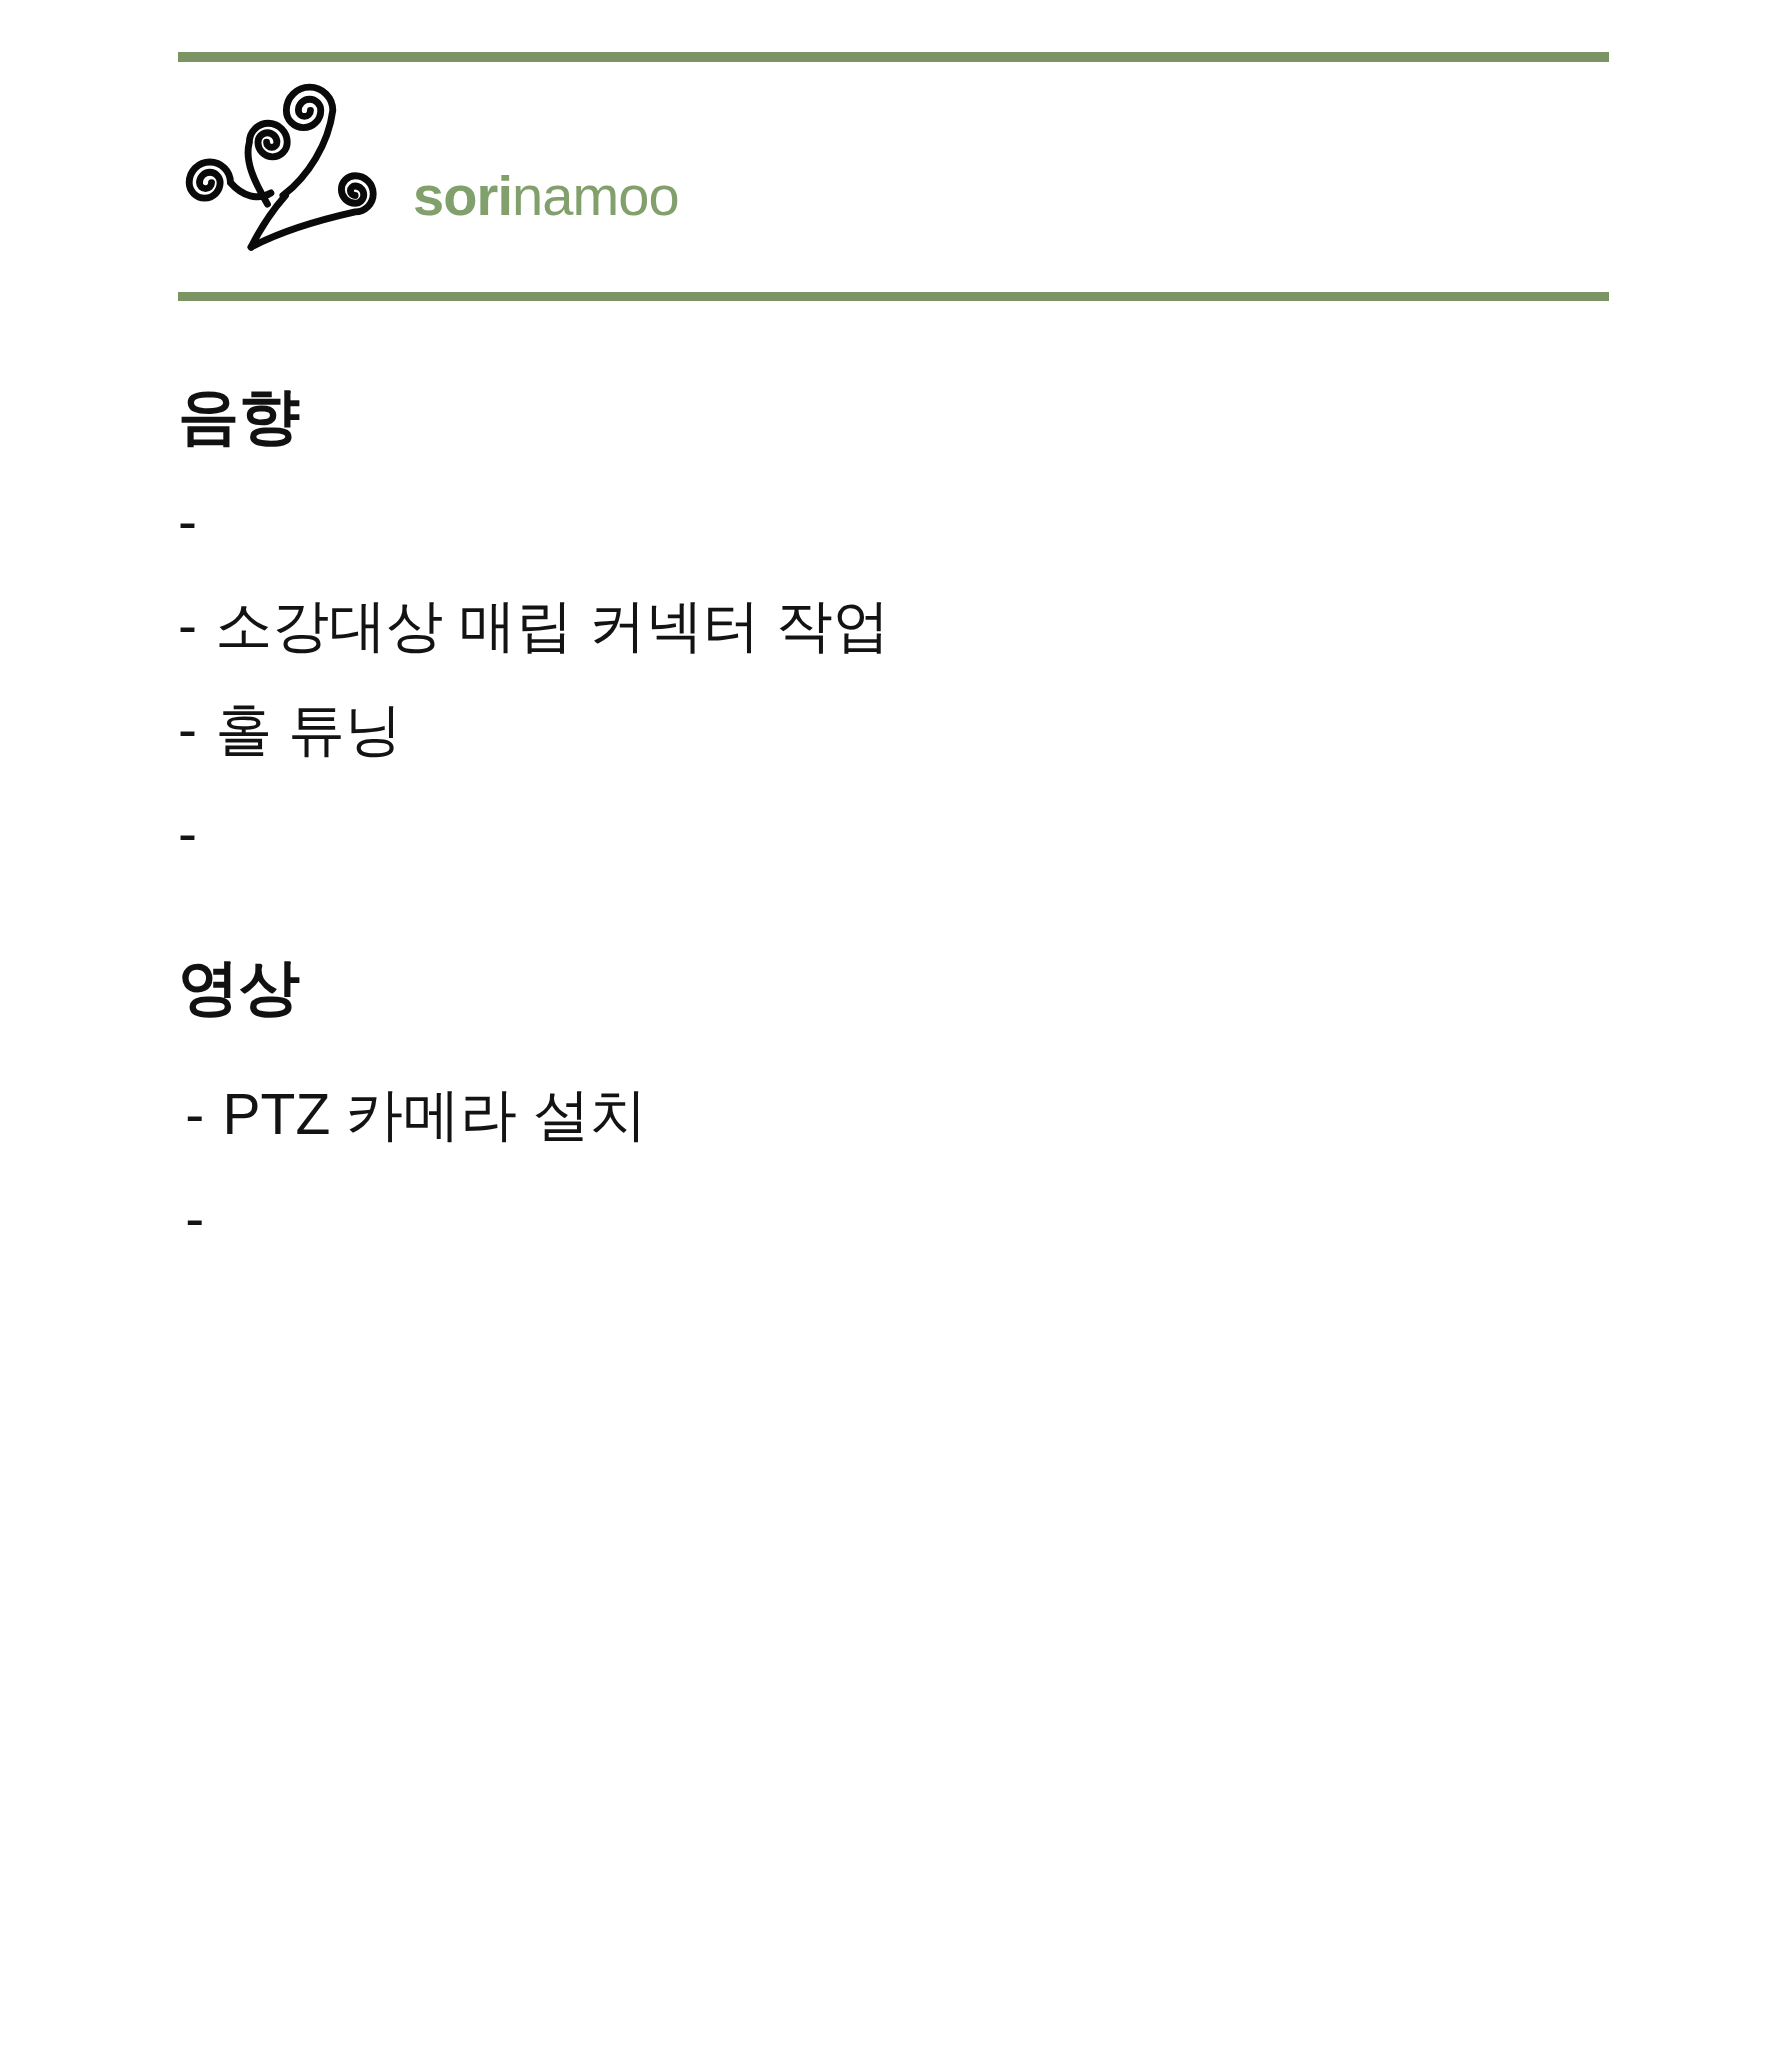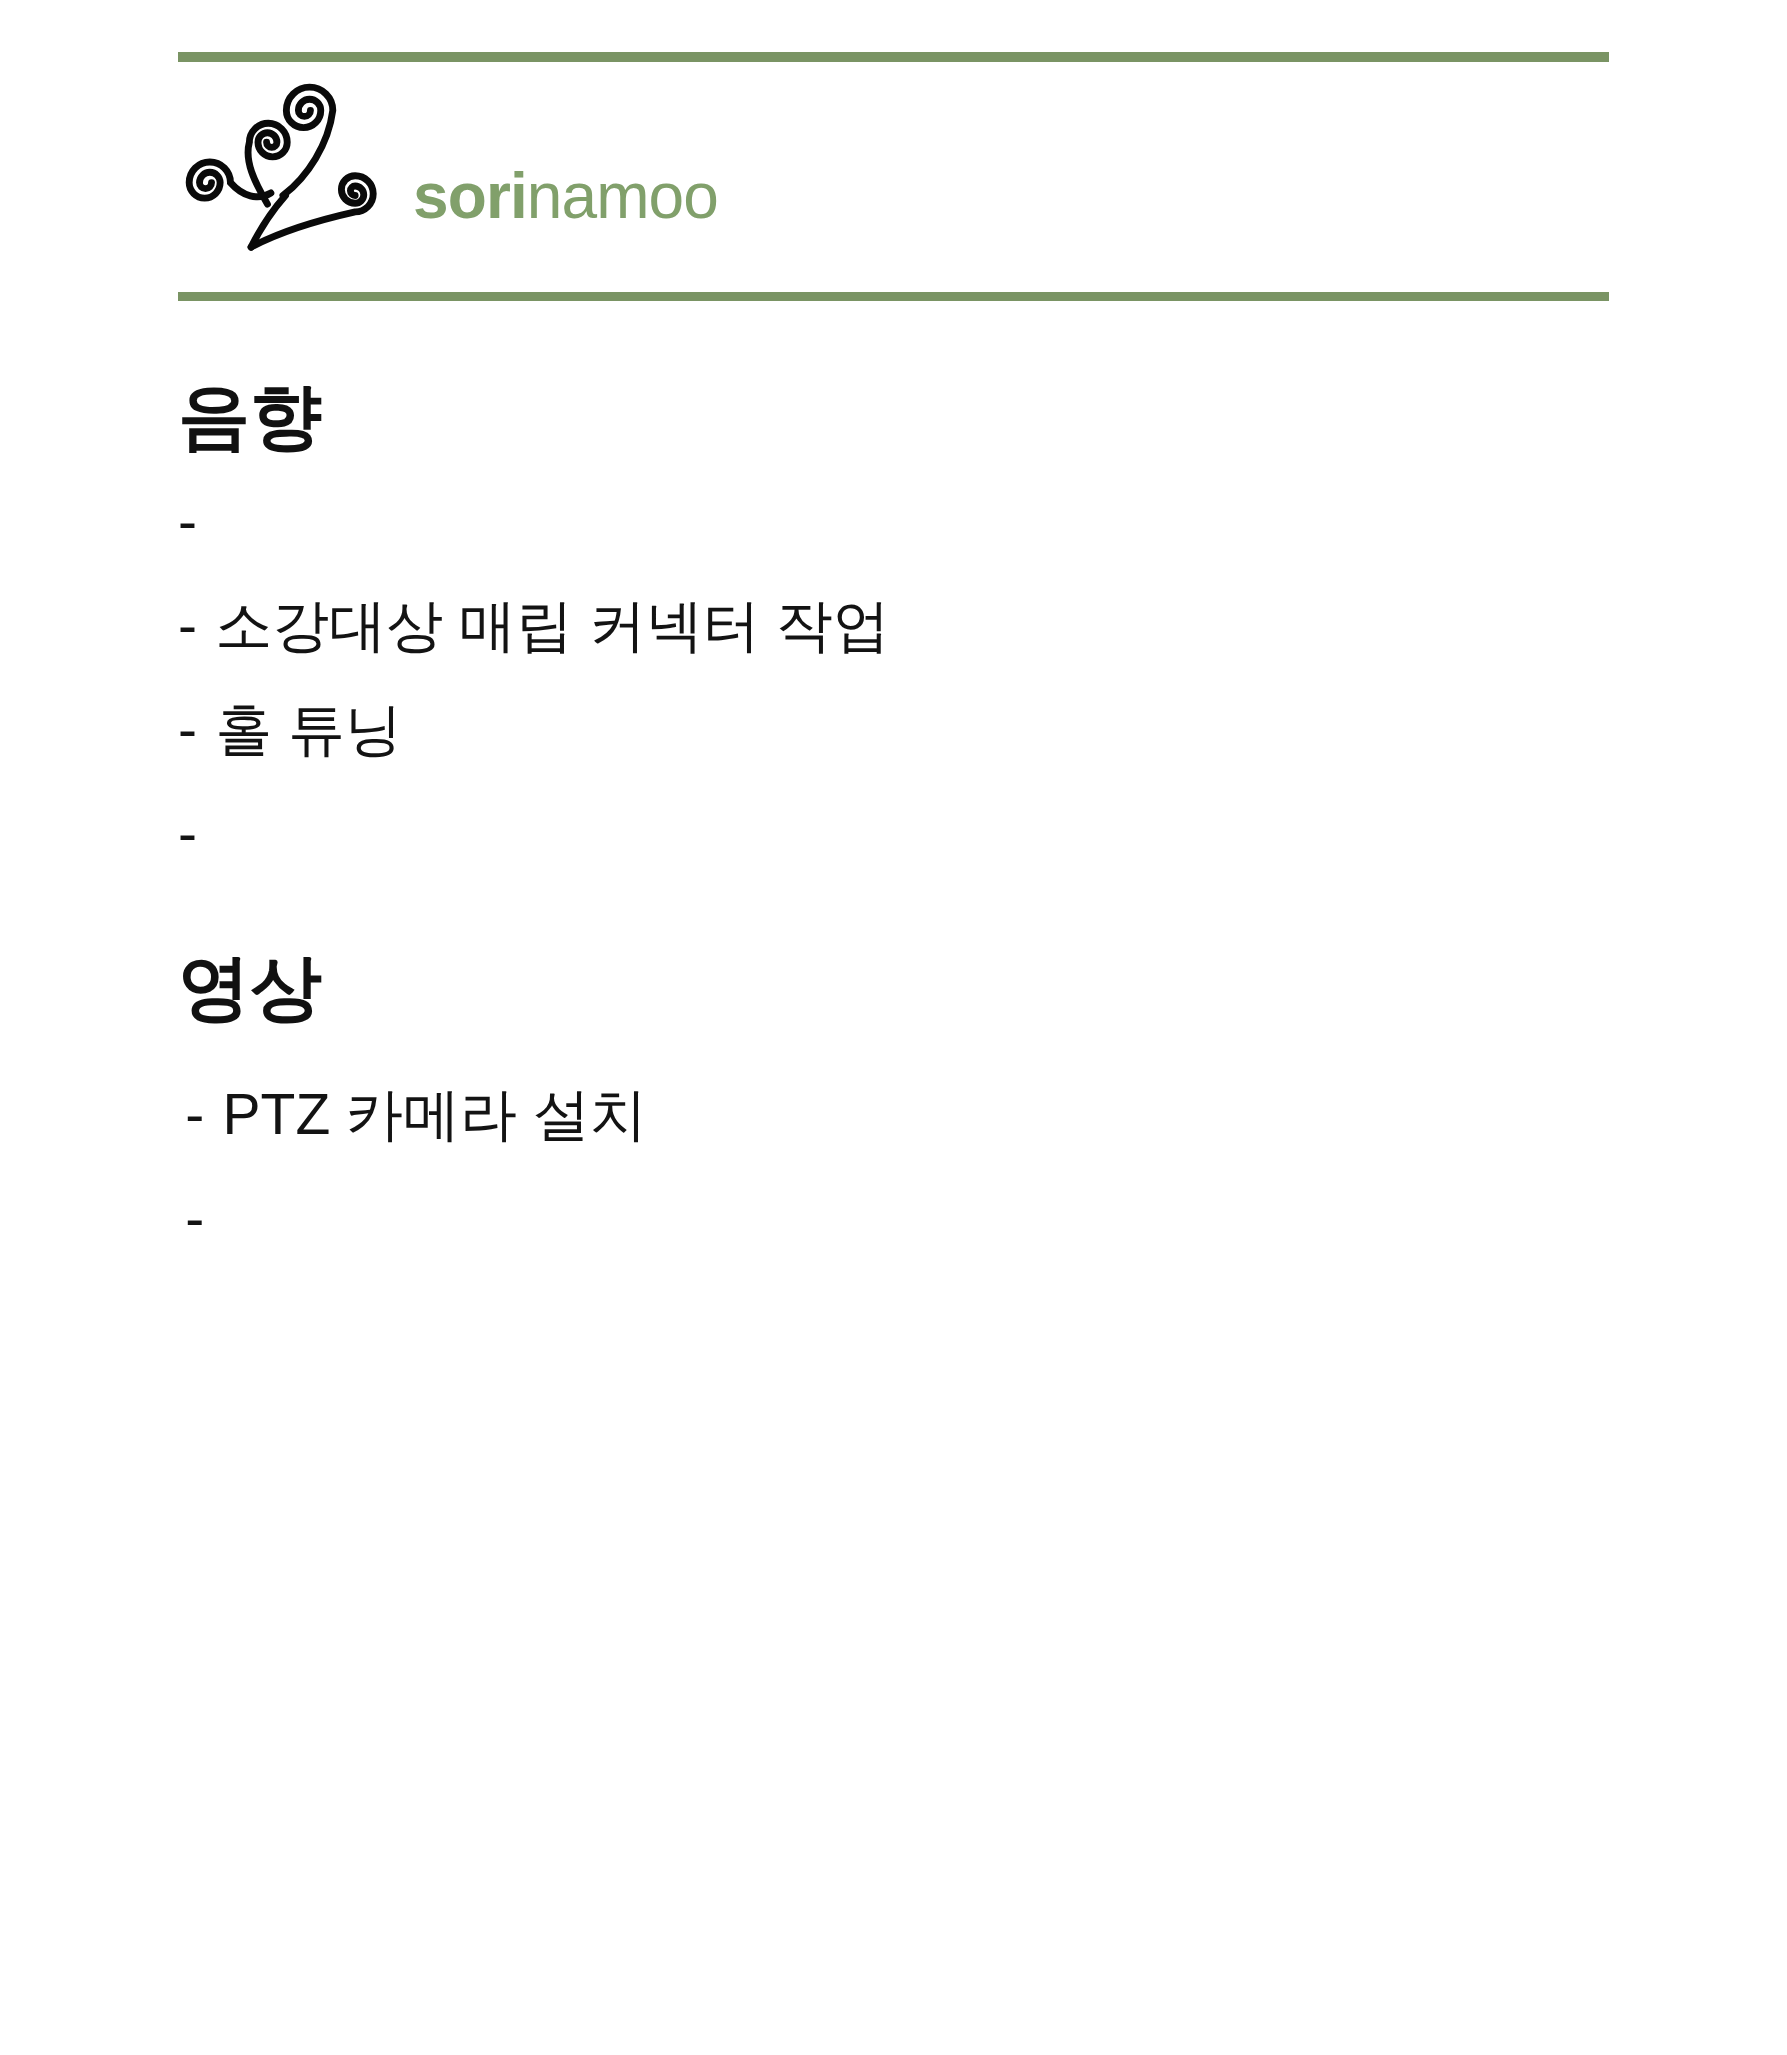--- a/index.html
+++ b/index.html
@@ -13,30 +13,30 @@
   .page { padding: 0 178px; }
 
   .rule { background: var(--bar-color, #7a9464); width: 100%; }
   .rule-top { height: 10px; margin-top: 52px; }
   .rule-bottom { height: 9.1px; margin-top: 38px; }
 
   .logo-row { margin-top: 20px; height: 172px; display: flex; align-items: flex-end; }
   .logo-row svg { flex: 0 0 auto; display: block; }
   .wordmark {
     margin-left: 20px; margin-bottom: 13.7px;
-    font-size: 64px; line-height: 88px;
+    font-size: 56px; line-height: 88px;
     color: var(--accent, #81a06b);
     letter-spacing: -0.9px;
     white-space: nowrap;
   }
   .wm-bold { font-weight: bold; }
   .wm-light { font-weight: normal; }
 
   h1 {
-    font-size: 72px; line-height: 88px; font-weight: bold;
+    font-size: 61px; line-height: 88px; font-weight: bold;
     color: #111111; letter-spacing: 0;
   }
   .section-audio h1 { margin-top: 71px; }
   .section-video h1 { margin-top: 81px; }
 
   ul.items { list-style: none; }
   .section-audio ul.items { margin-top: 33px; }
   .section-video ul.items { margin-top: 55px; margin-left: 7.3px; }
 
   ul.items li {

